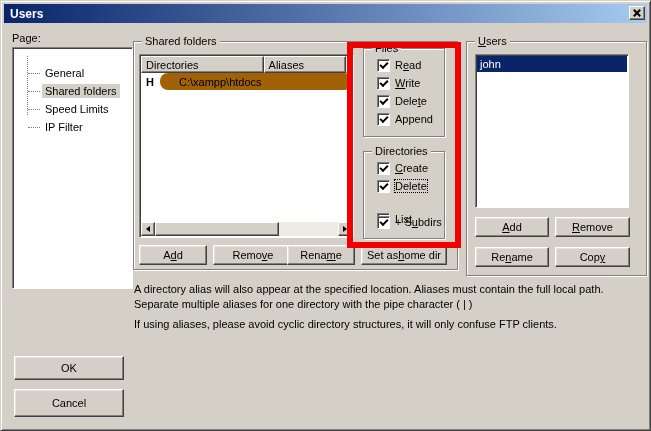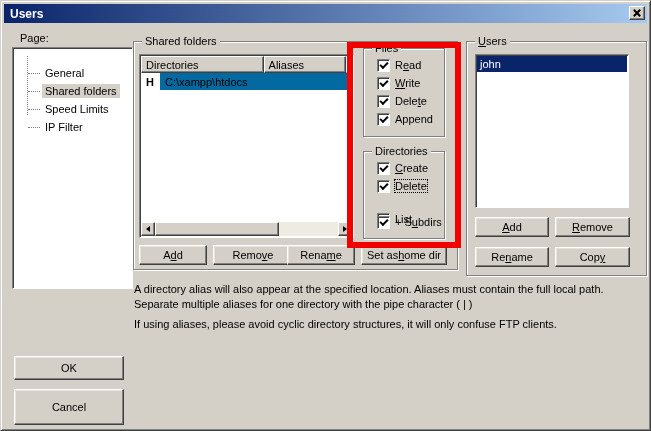--- a/index.html
+++ b/index.html
@@ -39,41 +39,41 @@
     position:absolute;background:#fff;
     border:1px solid;border-color:#808080 #ffffff #ffffff #808080;
     box-shadow:inset 1px 1px 0 #404040;
   }
   .group{
     position:absolute;border:1px solid #808080;
     box-shadow:inset 1px 1px 0 #ffffff, 1px 1px 0 #ffffff;
   }
   .legend{position:absolute;top:-7px;left:8px;background:var(--dialog_bg,#d4d0c8);padding:0 3px;line-height:13px;white-space:nowrap;}
 
-  .label{position:absolute;white-space:nowrap;margin-left:8px;}
+  .label{position:absolute;white-space:nowrap;}
 
   
   .tree{padding-top:16px;}
   .tree-vline{position:absolute;left:14px;top:8px;height:59px;border-left:1px dotted #7f7f7f;}
   .treeitem{position:relative;height:18px;display:flex;align-items:center;padding-left:29px;}
   .treeitem::before{content:'';position:absolute;left:15px;top:9px;width:12px;border-top:1px dotted #7f7f7f;}
   .treelabel{padding:1px 3px;white-space:nowrap;}
   .treeitem.selected .treelabel{background:#d4d0c8;}
 
   
   .hdr-row{position:absolute;left:1px;top:1px;right:1px;height:17px;display:flex;}
   .hdr{
     background:var(--dialog_bg,#d4d0c8);
     border:1px solid;border-color:#ffffff #404040 #404040 #ffffff;
     box-shadow:inset -1px -1px 0 #808080;
     display:flex;align-items:center;padding-left:4px;height:17px;
   }
   .lv-row{position:absolute;left:1px;top:18px;right:1px;height:17px;display:flex;align-items:center;}
   .home-cell{width:19px;font-weight:bold;padding-left:5px;background:#fff;height:100%;display:flex;align-items:center;}
-  .dir-cell{flex:1;background:#0369a1;height:100%;display:flex;align-items:center;padding-left:5px;}
+  .dir-cell{flex:1;background:#a16207;height:100%;display:flex;align-items:center;padding-left:19px;border-radius:8px;}
   .hscroll{position:absolute;left:1px;right:1px;bottom:1px;height:14px;background:#eeebe3;}
   .sb-btn{position:absolute;top:0;width:14px;height:14px;padding:0;background:var(--dialog_bg,#d4d0c8);
     border:1px solid;border-color:#ffffff #404040 #404040 #ffffff;box-shadow:inset -1px -1px 0 #808080;
     display:flex;align-items:center;justify-content:center;}
   .tri-left{width:0;height:0;border:3px solid transparent;border-right:4px solid #000;margin-left:-3px;}
   .tri-right{width:0;height:0;border:3px solid transparent;border-left:4px solid #000;margin-right:-3px;}
   .sb-thumb{position:absolute;left:14px;top:0;width:124px;height:14px;background:var(--dialog_bg,#d4d0c8);
     border:1px solid;border-color:#ffffff #404040 #404040 #ffffff;box-shadow:inset -1px -1px 0 #808080;}
 
   
@@ -120,21 +120,21 @@
     </div>
     <div class="treeitem">
       <span class="treelabel">Speed Limits</span>
     </div>
     <div class="treeitem">
       <span class="treelabel">IP Filter</span>
     </div>
   </div>
 
   <button class="btn" style="left:13px;top:355px;width:110px;height:24px;">OK</button>
-  <button class="btn" style="left:13px;top:388px;width:110px;height:36px;">Cancel</button>
+  <button class="btn" style="left:13px;top:388px;width:110px;height:28px;">Cancel</button>
 
   <div class="group" style="left:132px;top:40px;width:325px;height:229px;">
     <span class="legend">Shared folders</span>
   </div>
 
   <div class="sunken" style="left:138px;top:53px;width:215px;height:184px;">
     <div class="hdr-row">
       <div class="hdr" style="width:125px;">Directories</div>
       <div class="hdr" style="width:84px;">Aliases</div>
       <div class="hdr" style="flex:1;"></div>

